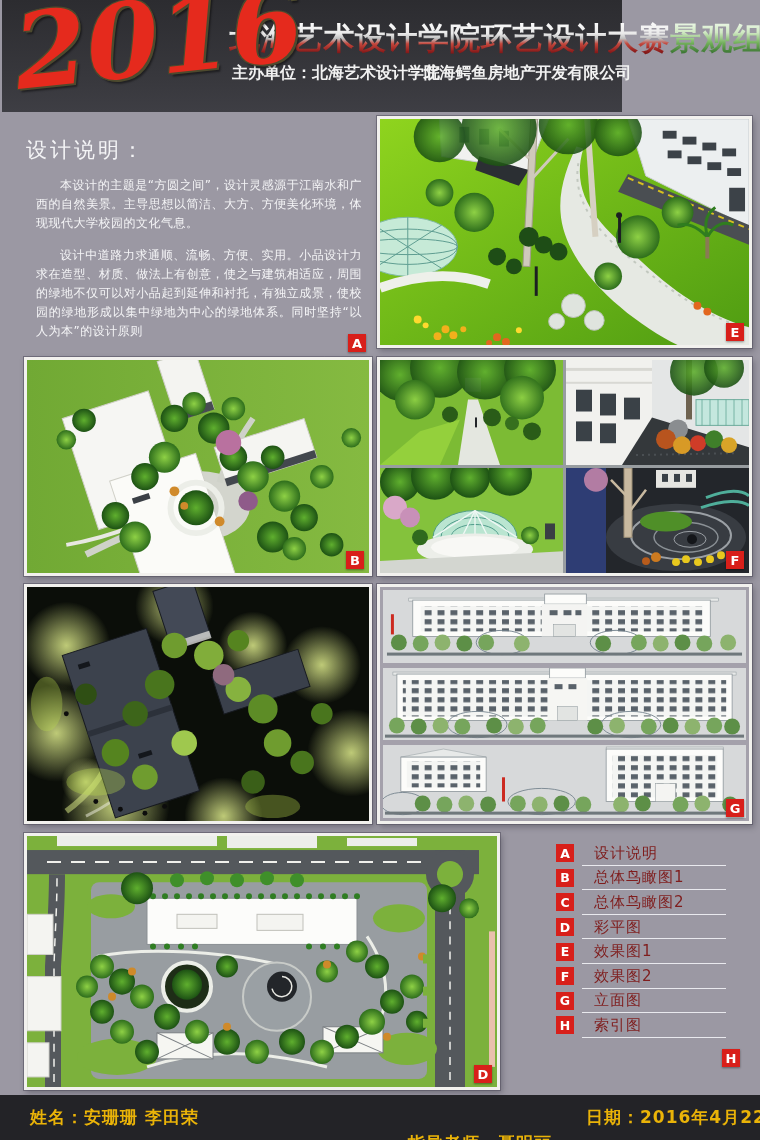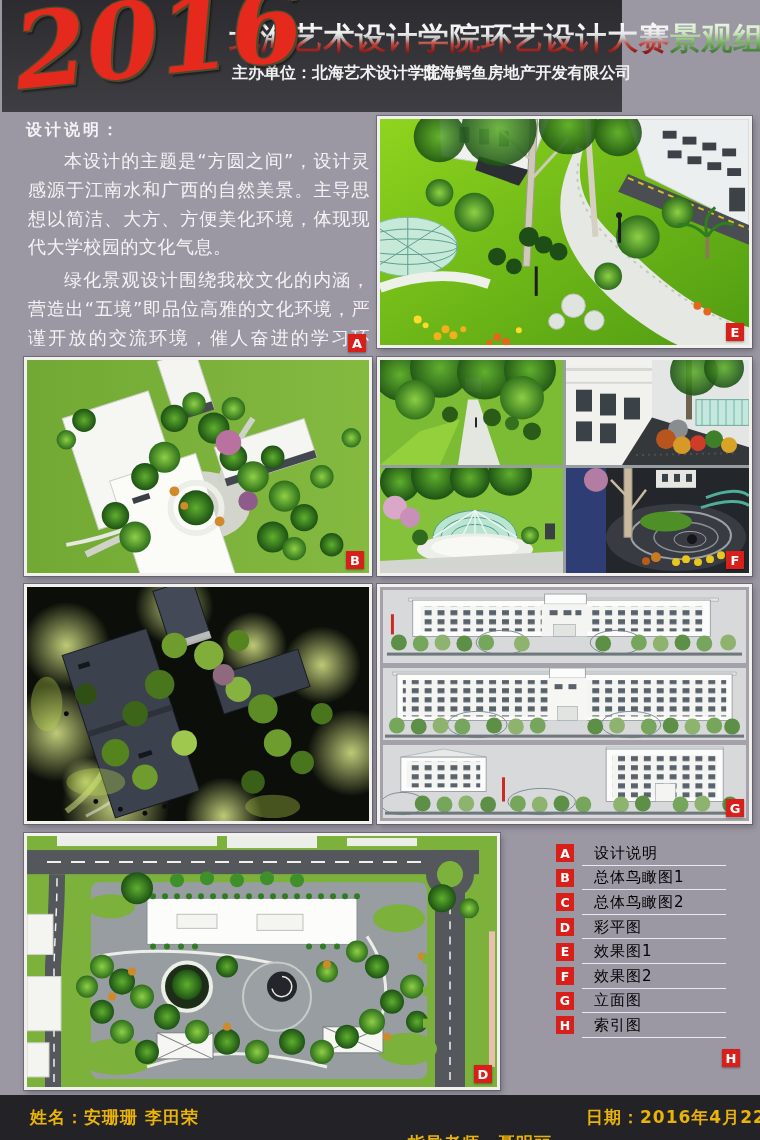--- a/index.html
+++ b/index.html
@@ -24,40 +24,40 @@
   
   .panel{position:absolute;box-sizing:border-box;border:3px solid #f2f1ee;background:#fff;
     box-shadow:0 0 0 1px rgba(85,82,96,.6),2px 3px 6px rgba(35,35,45,.35);}
   .panel svg{display:block;width:100%;height:100%;}
   .badge{position:absolute;width:18px;height:18px;background:#d81f1a;color:#fff;
     display:flex;align-items:center;justify-content:center;font-weight:bold;font-size:13px;
     font-family:"DejaVu Sans",sans-serif;box-shadow:0 1px 2px rgba(0,0,0,.4);z-index:6;}
   .panel .badge{right:5px;bottom:4px;}
   
   .notes{position:absolute;left:24px;top:120px;width:350px;height:230px;color:#f4f4f6;}
-  .notes-title{font-size:16px;font-weight:bold;letter-spacing:3px;margin:0 0 6px 2px;}
-  .notes p{margin:4px;font-size:18px;line-height:1.6;letter-spacing:.5px;text-indent:2em;text-align:justify;}
+  .notes-title{font-size:21px;font-weight:normal;letter-spacing:3px;margin:16px 0 6px 2px;}
+  .notes p{margin:12px;font-size:12px;line-height:1.6;letter-spacing:.5px;text-indent:2em;text-align:justify;}
   .notes .badge{right:8px;bottom:-2px;}
   .panel-e{left:377px;top:116px;width:375px;height:232px;}
   .panel-b{left:24px;top:357px;width:348px;height:219px;}
   .panel-f{left:377px;top:357px;width:375px;height:219px;background:#989da0;}
   .grid4{display:grid;width:100%;height:100%;grid-template-columns:1fr 1fr;grid-template-rows:1fr 1fr;gap:3px;background:#989da0;}
   .grid4 svg{width:100%;height:100%;display:block;}
   .panel-c{left:24px;top:584px;width:348px;height:240px;background:#0b0e09;}
   .panel-g{left:377px;top:584px;width:375px;height:240px;background:#a4a1ab;
     display:flex;flex-direction:column;gap:5px;padding:3px;}
   .strip{flex:1;background:#d7d9da;overflow:hidden;}
   .strip svg{width:100%;height:100%;display:block;}
   .panel-d{left:24px;top:833px;width:476px;height:257px;}
   
   .legend{position:absolute;left:548px;top:841px;width:206px;height:250px;}
   .legend-row{position:relative;height:24.6px;display:flex;align-items:center;}
   .legend-row .lbadge{width:18px;height:18px;background:#d81f1a;color:#fff;display:flex;
     align-items:center;justify-content:center;font-weight:bold;font-size:12.5px;margin-left:8px;}
-  .legend-label{margin-left:20px;color:#000000;font-size:15px;letter-spacing:1px;}
+  .legend-label{margin-left:20px;color:#7f1d1d;font-size:15px;letter-spacing:1px;}
   .legend-rule{position:absolute;left:34px;bottom:0;width:144px;border-bottom:1.5px solid #e9e9ee;}
   .legend .badge-h{left:174px;top:208px;right:auto;bottom:auto;}
   
   .footer{position:absolute;left:0;top:1095px;width:760px;height:45px;background:#232327;
     color:#eab308;font-weight:bold;font-size:17px;}
   .footer .fgroup{position:absolute;top:0;line-height:45px;white-space:nowrap;letter-spacing:1px;}
   .fg1{left:30px;}.fg2{left:240px;}.fg3{left:408px;margin-top:26px;}.fg4{left:586px;}
 </style>
 </head>
 <body>
@@ -100,20 +100,21 @@
     <div class="org-line org-line-1">
       <span class="org-left">主办单位：北海艺术设计学院</span>
       <span>北海鳄鱼房地产开发有限公司</span>
     </div>
   </div>
   <div class="year">2016</div>
 
   <div class="notes">
     <div class="notes-title">设计说明：</div>
     <p>本设计的主题是“方圆之间”，设计灵感源于江南水和广西的自然美景。主导思想以简洁、大方、方便美化环境，体现现代大学校园的文化气息。</p>
+    <p>设计中道路力求通顺、流畅、方便、实用。小品设计力求在造型、材质、做法上有创意，使之与建筑相适应，周围的绿地不仅可以对小品起到延伸和衬托，有独立成景，使校园的绿地形成以集中绿地为中心的绿地体系。同时坚持“以人为本”的设计原则</p>
     <p>绿化景观设计围绕我校文化的内涵，营造出“五境”即品位高雅的文化环境，严谨开放的交流环境，催人奋进的学习环境，舒适宜人的休闲环境和和谐统一的生态环境。充分体现出北海艺术设计学院的景观特色</p>
     <div class="badge">A</div>
   </div>
 
   <div class="panel panel-e">
     <svg viewBox="0 0 372 230" preserveAspectRatio="none">
       <rect width="372" height="230" fill="url(#lawnE)"></rect>
       <polygon points="60,0 170,0 150,52 62,38" fill="#f0f1ef" stroke="#c8ccd0"></polygon>
       <rect x="80" y="8" width="10" height="16" fill="#2c3e6e" opacity=".7"></rect>
       <rect x="100" y="10" width="10" height="16" fill="#2c3e6e" opacity=".7"></rect>

